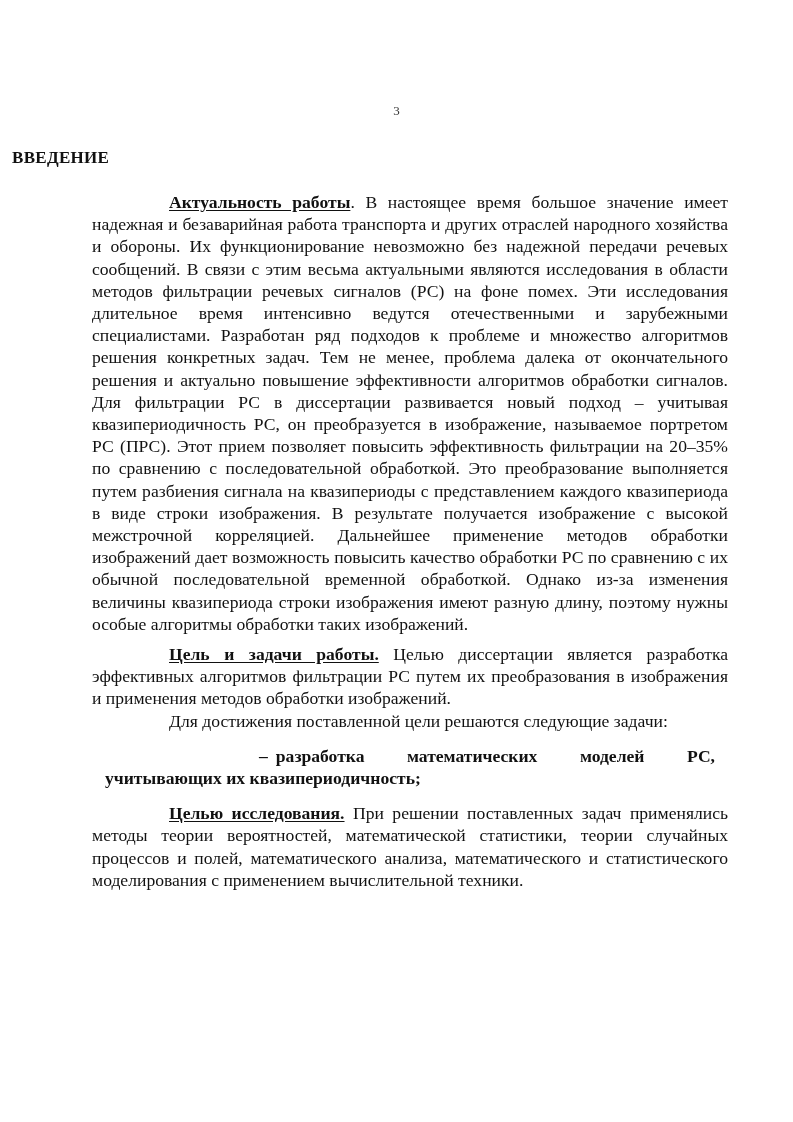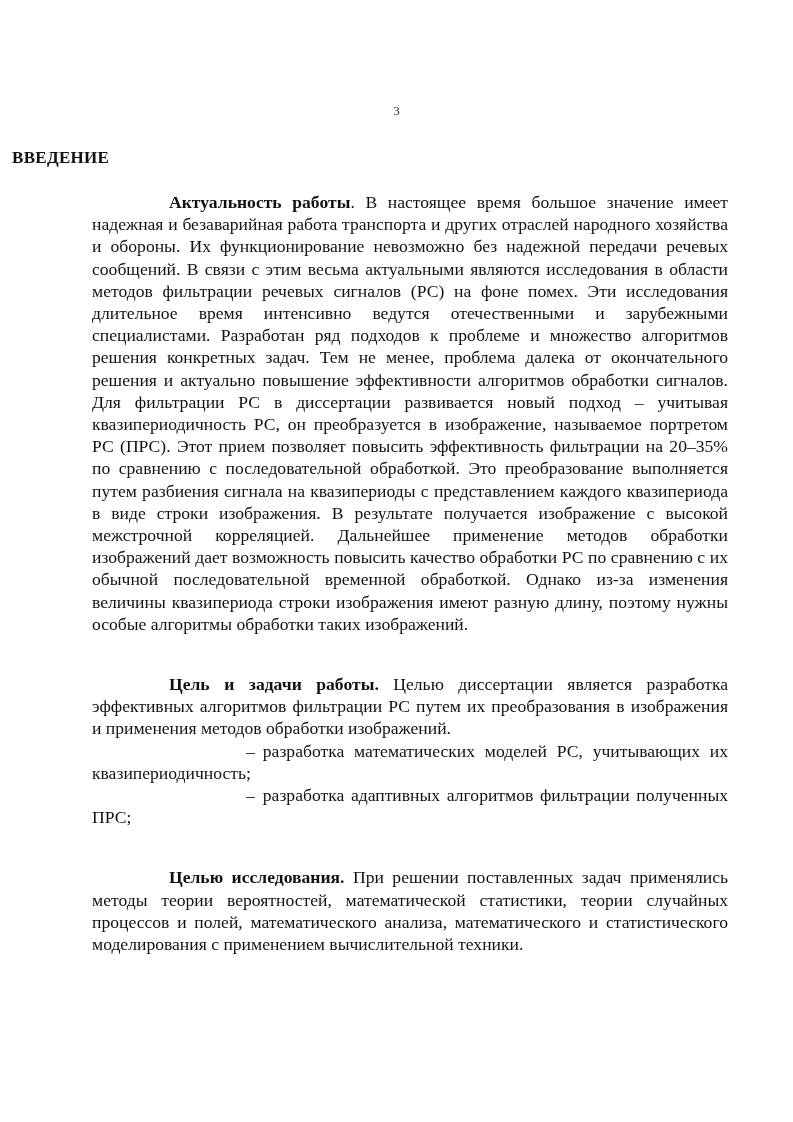--- a/index.html
+++ b/index.html
@@ -41,30 +41,32 @@
       width: 636px;
       font-size: 17.6px;
       line-height: 22.2px;
     }
     .para {
       text-align: justify;
       text-indent: 77px;
       margin: 0;
     }
     .para.gap-before {
-      margin-top: 38px;
+      margin-top: 8px;
     }
     .para .heading {
       font-weight: bold;
+      text-decoration: underline;
       text-underline-offset: 2px;
     }
     .list-item {
       text-align: justify;
       text-indent: 77px;
-      margin: 0;
+      margin: 13px;
+      font-weight: bold;
     }
     .dash {
       display: inline-block;
       margin-right: 8px;
     }
   </style>
 </head>
 <body>
 
 <div class="page-number">3</div>
@@ -73,25 +75,23 @@
 
 <div class="content">
 
   <p class="para">
     <span class="heading">Актуальность работы</span><span>. </span><span>В настоящее время большое значение имеет надежная и безаварийная работа транспорта и других отраслей народного хозяйства и обороны. Их функционирование невозможно без надежной передачи речевых сообщений. В связи с этим весьма актуальными являются исследования в области методов фильтрации речевых сигналов (РС) на фоне помех. Эти исследования длительное время интенсивно ведутся отечественными и зарубежными специалистами. Разработан ряд подходов к проблеме и множество алгоритмов решения конкретных задач. Тем не менее, проблема далека от окончательного решения и актуально повышение эффективности алгоритмов обработки сигналов. Для фильтрации РС в диссертации развивается новый подход – учитывая квазипериодичность РС, он преобразуется в изображение, называемое портретом РС (ПРС). Этот прием позволяет повысить эффективность фильтрации на 20–35% по сравнению с последовательной обработкой. Это преобразование выполняется путем разбиения сигнала на квазипериоды с представлением каждого квазипериода в виде строки изображения. В результате получается изображение с высокой межстрочной корреляцией. Дальнейшее применение методов обработки изображений дает возможность повысить качество обработки РС по сравнению с их обычной последовательной временной обработкой. Однако из-за изменения величины квазипериода строки изображения имеют разную длину, поэтому нужны особые алгоритмы обработки таких изображений.</span>
   </p>
 
   <p class="para gap-before">
     <span class="heading">Цель и задачи работы.</span><span> </span><span>Целью диссертации является разработка эффективных алгоритмов фильтрации РС путем их преобразования в изображения и применения методов обработки изображений.</span>
   </p>
+  <p class="para">Для достижения поставленной цели решаются следующие задачи:</p>
 
   <p class="list-item">
     <span class="dash">–</span><span>разработка математических моделей РС, учитывающих их квазипериодичность;</span>
-  </p>
-  <p class="list-item">
-    <span class="dash">–</span><span>разработка адаптивных алгоритмов фильтрации полученных ПРС;</span>
   </p>
 
   <p class="para gap-before">
     <span class="heading">Целью исследования.</span><span> </span><span>При решении поставленных задач применялись методы теории вероятностей, математической статистики, теории случайных процессов и полей, математического анализа, математического и статистического моделирования с применением вычислительной техники.</span>
   </p>
 
 </div>
 
 </body></html>

